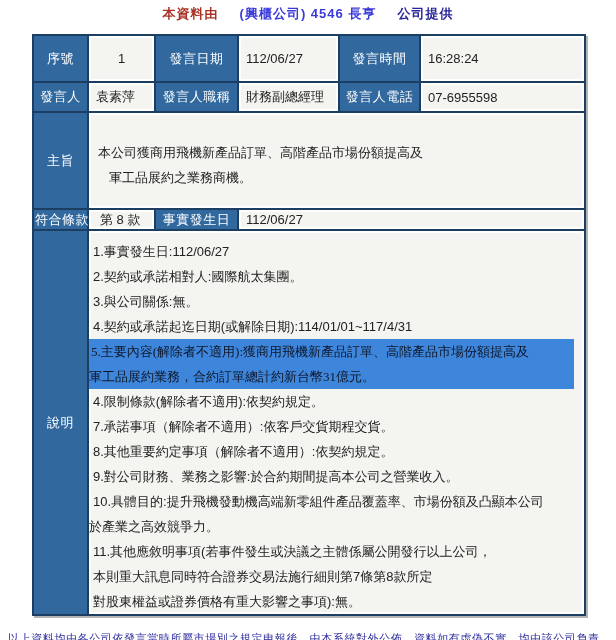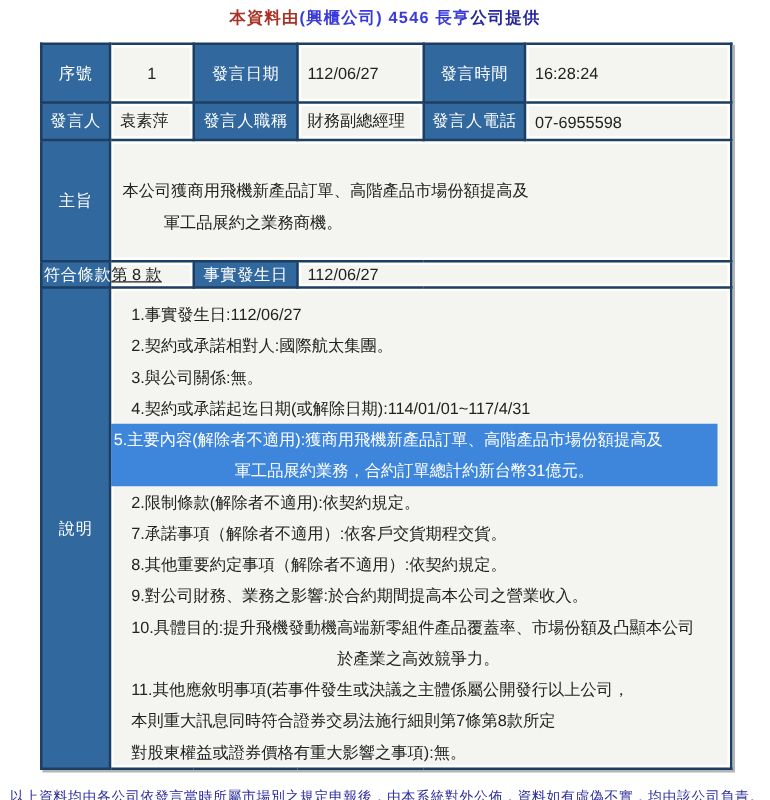--- a/index.html
+++ b/index.html
@@ -23,21 +23,21 @@
   }
   .title{
     margin-top:5px;
     text-align:center;
     font-size:13px;
     font-weight:bold;
     letter-spacing:1px;
     white-space:nowrap;
   }
   .t-red{color:var(--title-red,#A93226);}
-  .t-blue{color:var(--title-blue,#3A3AD9);margin:0 0;}
+  .t-blue{color:var(--title-blue,#3A3AD9);margin:0 21px;}
   .t-navy{color:var(--title-navy,#26269A);}
   table.info{
     margin:11px 0 0 32px;
     width:552px;
     border-collapse:collapse;
     table-layout:fixed;
     font-size:13px;
     box-shadow:2px 2px 0 0 #B4B4B4;
   }
   table.info th,table.info td{
@@ -53,33 +53,34 @@
     letter-spacing:0.5px;
   }
   table.info td{
     background:#F4F4F0;
     box-shadow:inset 0 0 0 2px #FFFFFF;
     color:#222;
     vertical-align:middle;
   }
   td.val{padding-left:7px;text-align:left;}
   td.val-center{text-align:center;}
-  td.val-pad{text-align:left;text-decoration:underline;}
+  td.val-pad{padding-left:11px;text-align:left;}
   .subject-cell{vertical-align:top;padding:8px 6px 0 0;line-height:25px;}
   .subject-line1{padding-left:9px;}
-  .subject-line2{padding-left:6px;margin-left:36px;}
+  .subject-line2{padding-left:20px;}
   .desc-cell{vertical-align:top;padding:8px 4px 0 0;line-height:25px;}
-  .desc-line{padding-left:16px;white-space:nowrap;overflow:hidden;}
+  .desc-line{padding-left:4px;white-space:nowrap;overflow:hidden;}
   .hl-block{
     background:var(--selection-bg,#3E86DC);
-    color:#ffffff;
+    color:#0f172a;
     width:calc(100% - 6px);
+    font-family:Liberation Serif, serif;
   }
   .hl-block .desc-line{padding-left:2px;}
-  .desc-line.center{text-align:center;padding-left:0;}
+  .desc-line.center{text-align:left;padding-left:0;}
   .footer{
     margin:15px 4px 0 8px;
     font-size:11px;
     line-height:14px;
     color:var(--footer-text,#2A2A9C);
     letter-spacing:0.6px;
     white-space:nowrap;
   }
 </style>
 </head>
@@ -135,21 +136,21 @@
       <td colspan="5" class="desc-cell">
         <div id="desc-lines">
               <div class="desc-line">1.事實發生日:112/06/27</div>
               <div class="desc-line">2.契約或承諾相對人:國際航太集團。</div>
               <div class="desc-line">3.與公司關係:無。</div>
               <div class="desc-line">4.契約或承諾起迄日期(或解除日期):114/01/01~117/4/31</div>
               <div class="hl-block">
                 <div class="desc-line">5.主要內容(解除者不適用):獲商用飛機新產品訂單、高階產品市場份額提高及</div>
                 <div class="desc-line center">軍工品展約業務，合約訂單總計約新台幣31億元。</div>
               </div>
-              <div class="desc-line">2.限制條款(解除者不適用):依契約規定。</div>
+              <div class="desc-line">4.限制條款(解除者不適用):依契約規定。</div>
               <div class="desc-line">7.承諾事項（解除者不適用）:依客戶交貨期程交貨。</div>
               <div class="desc-line">8.其他重要約定事項（解除者不適用）:依契約規定。</div>
               <div class="desc-line">9.對公司財務、業務之影響:於合約期間提高本公司之營業收入。</div>
               <div class="desc-line">10.具體目的:提升飛機發動機高端新零組件產品覆蓋率、市場份額及凸顯本公司</div>
               <div class="desc-line center">於產業之高效競爭力。</div>
               <div class="desc-line">11.其他應敘明事項(若事件發生或決議之主體係屬公開發行以上公司，</div>
               <div class="desc-line">本則重大訊息同時符合證券交易法施行細則第7條第8款所定</div>
               <div class="desc-line">對股東權益或證券價格有重大影響之事項):無。</div>
             </div>
       </td>

